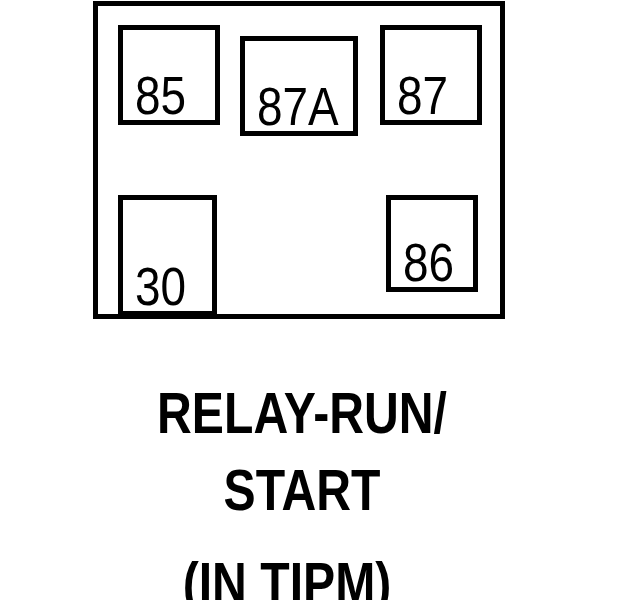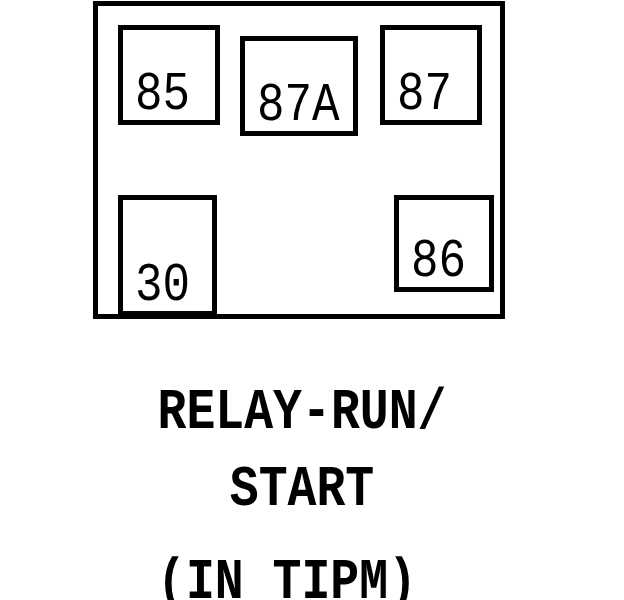--- a/index.html
+++ b/index.html
@@ -6,21 +6,21 @@
     margin: 0;
     padding: 0;
     background: #ffffff;
   }
   .canvas {
     position: relative;
     width: 624px;
     height: 600px;
     background: #ffffff;
     overflow: hidden;
-    font-family: Liberation Mono, monospace;
+    font-family: Liberation Sans, sans-serif;
     color: #000000;
   }
   
   .relay-outline {
     position: absolute;
     left: 93px;
     top: 1px;
     width: 412px;
     height: 318px;
     border: 5px solid #000000;
@@ -31,21 +31,21 @@
   .pin-box {
     position: absolute;
     border: 5px solid #000000;
     box-sizing: border-box;
     background: #ffffff;
   }
   .pin-85  { left: 20px;  top: 19px;  width: 102px; height: 100px; }
   .pin-87a { left: 142px; top: 30px;  width: 118px; height: 100px; }
   .pin-87  { left: 282px; top: 19px;  width: 102px; height: 100px; }
   .pin-30  { left: 20px;  top: 189px; width: 99px;  height: 121px; }
-  .pin-86  { left: 296px; top: 189px; width: 100px;  height: 97px; }
+  .pin-86  { left: 288px; top: 189px; width: 92px;  height: 97px; }
 
   .pin-label {
     position: absolute;
     left: 12px;
     bottom: -2px;
     font-size: 54px;
     font-weight: 400;
     line-height: 1;
     white-space: nowrap;
     transform: scaleX(0.85);       

